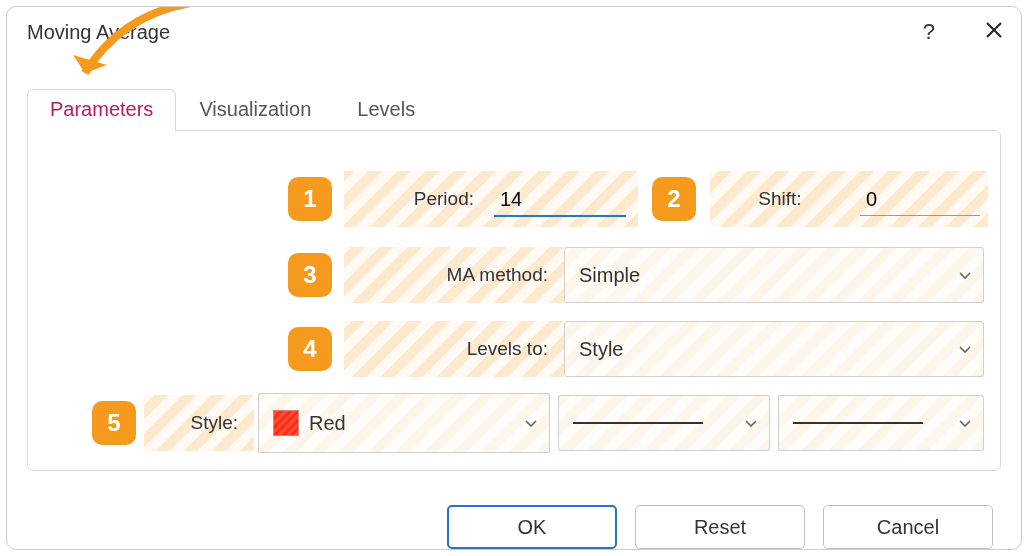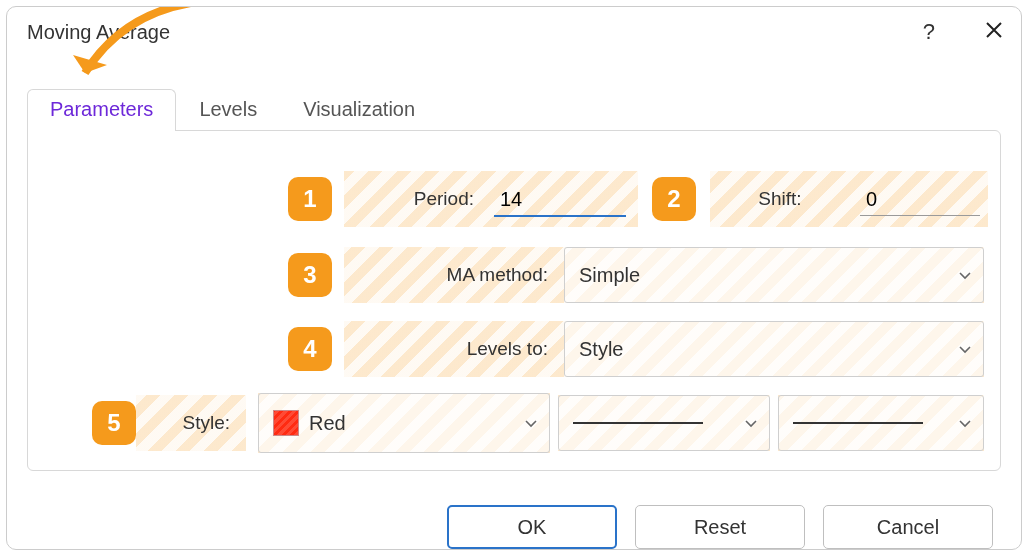--- a/index.html
+++ b/index.html
@@ -50,21 +50,21 @@
   .tab {
     padding: 8px 22px 10px 22px;
     font-size: 20px;
     color: #555;
     border: 1px solid transparent;
     border-bottom: none;
     border-radius: 6px 6px 0 0;
     cursor: pointer;
   }
   .tab.active {
-    color: #6d28d9;
+    color: #be185d;
     border-color: #d8d8d8;
     background: #fff;
     position: relative;
     z-index: 3;
   }
   .panel {
     position: absolute;
     left: 20px; right: 20px;
     top: 123px;
     bottom: 78px;
@@ -124,21 +124,21 @@
 
   
   .row3 { top: 190px; height: 56px; }
   .row3 .badge4 { position:absolute; left:260px; }
   .row3 .labelCell { position:absolute; left:316px; width:220px; height:56px; display:flex; align-items:center; justify-content:flex-end; padding-right:16px; }
   .row3 .selectCell { position:absolute; left:536px; right:16px; height:56px; }
 
   
   .row4 { top: 264px; height: 56px; }
   .row4 .badge5 { position:absolute; left:64px; }
-  .row4 .labelCell { position:absolute; left:108px; width:110px; height:56px; display:flex; align-items:center; justify-content:flex-end; padding-right:16px; }
+  .row4 .labelCell { position:absolute; left:116px; width:110px; height:56px; display:flex; align-items:center; justify-content:flex-end; padding-right:16px; }
   .row4 .colorSel { position:absolute; left:230px; width:292px; height:60px; }
   .row4 .lineSel  { position:absolute; left:530px; width:212px; height:56px; }
   .row4 .widthSel { position:absolute; left:750px; right:16px; height:56px; }
 
   .fake-select {
     position: relative;
     width: 100%; height: 100%;
     border: 1px solid #cfcfcf;
     border-radius: 3px;
     background: #fff;
@@ -207,22 +207,22 @@
 
   <div class="arrow-wrap">
     <svg width="160" height="110" viewBox="0 0 160 110">
       <path d="M150 5 Q 60 10 18 78" stroke="#f59a1c" stroke-width="8" fill="none"></path>
       <path d="M18 78 L6 60 L40 70 Z" fill="#f59a1c"></path>
     </svg>
   </div>
 
   <div class="tabs">
     <div class="tab active">Parameters</div>
+    <div class="tab">Visualization</div>
     <div class="tab">Levels</div>
-    <div class="tab">Visualization</div>
   </div>
 
   <div class="panel">
 
     <div class="row row1">
       <span class="badge badge1">1</span>
 
       <div class="cellPeriod hatch">
         <span class="lbl">Period:</span>
         <span class="inp">

